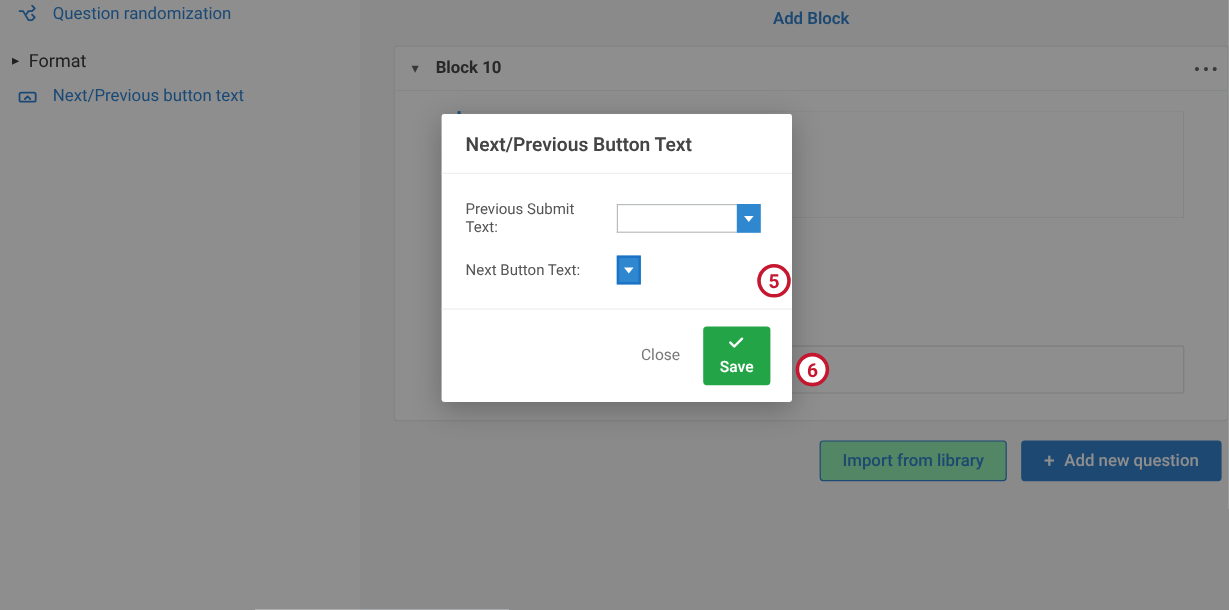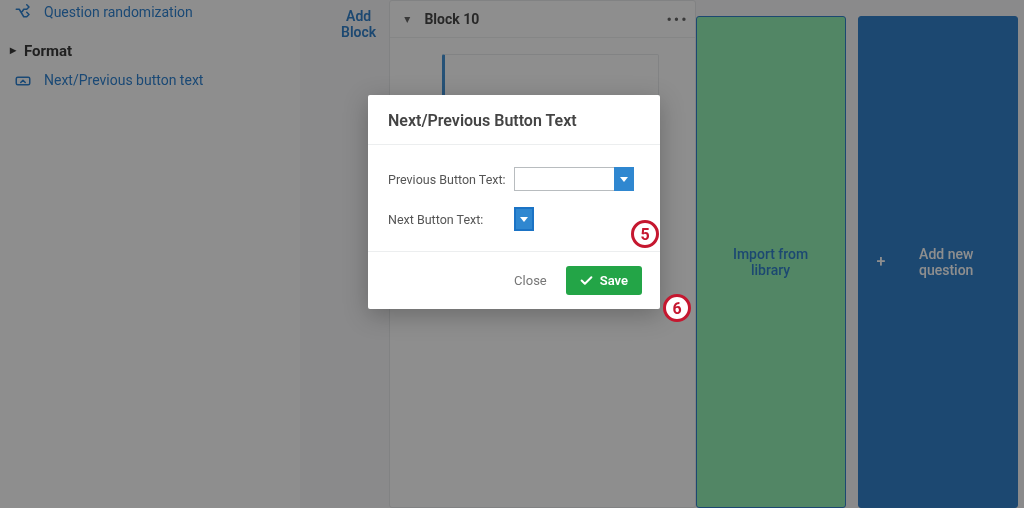--- a/index.html
+++ b/index.html
@@ -3,26 +3,26 @@
   <meta charset="utf-8">
   <style>
     * { box-sizing: border-box; margin: 0; padding: 0; font-family: -apple-system, BlinkMacSystemFont, "Segoe UI", Roboto, Helvetica, Arial, sans-serif; }
     html, body { width: 1024px; height: 508px; overflow: hidden; background: #f6f7f8; color: #333; }
     .app { display: flex; width: 100%; height: 100%; }
 
     
     .sidebar { width: 300px; background: #ffffff; padding: 0 10px 10px 10px; font-size: 14px; color: #1774cc; }
     .sb-item { display: flex; align-items: flex-start; gap: 12px; padding: 4px 0 8px 4px; cursor: pointer; }
     .sb-item svg { flex: 0 0 18px; }
-    .sb-heading { display: flex; align-items: center; gap: 8px; padding: 12px 0 8px 0; color: #222; font-weight: 700; font-size: 15px; }
+    .sb-heading { display: flex; align-items: center; gap: 8px; padding: 12px 0 8px 0; color: #222; font-weight: 400; font-size: 15px; }
     .sb-heading::before { content: "\25B8"; font-size: 12px; transform: translateY(-1px); }
     .sb-sub { padding-left: 4px; }
 
     
-    .main { flex: 1; display: flex; flex-direction: row; position: relative; padding: 0 0 0 28px; }
+    .main { flex: 1; display: flex; flex-direction: column; position: relative; padding: 0 0 0 28px; }
     .add-block { text-align: center; color: #1b73c5; font-weight: 600; font-size: 14px; padding: 8px 0 14px 0; }
 
     .block-card { background: #fff; border: 1px solid #e4e6e8; border-radius: 3px; margin-right: 0; }
     .block-header { display: flex; align-items: center; gap: 14px; padding: 10px 14px; border-bottom: 1px solid #eceeef; position: relative; }
     .block-header .chev { color: #555; font-size: 12px; }
     .block-header .title { font-weight: 700; color: #333; font-size: 14px; }
     .block-header .dots { position: absolute; right: 6px; color: #555; letter-spacing: 2px; }
     .inner-pad { padding: 16px 36px 18px 52px; }
     .preview-box { background: #fff; border: 1px solid #e6e8ea; border-left: 3px solid #2f87d0; border-radius: 2px; height: 90px; }
 
@@ -48,21 +48,21 @@
     .field-row { display: flex; align-items: center; gap: 8px; }
     .field-row label { width: 118px; text-align: left; }
     .combo { display: flex; width: 120px; }
     .combo input { flex: 1; min-width: 0; height: 24px; border: 1px solid #b8bcbf; border-right: none; padding: 0 6px; font-size: 12px; color: #333; }
     .combo .dd { width: 20px; height: 24px; background: #2f87d0; display: flex; align-items: center; justify-content: center; cursor: pointer; }
     .combo .dd svg polygon { fill: #fff; }
     .focus .combo input, .focus .combo .dd { outline: 2px solid #1b73c5; outline-offset: -2px; }
     .focus .combo input { border-color: #1b73c5; }
     .modal-footer { display: flex; justify-content: flex-end; align-items: center; gap: 19px; padding: 14px 18px; border-top: 1px solid #eceeef; }
     .close-link { color: #777; font-size: 13px; cursor: pointer; }
-    .save-btn { background: #23a547; color: #fff; border: none; padding: 7px 14px; font-size: 13px; font-weight: 600; border-radius: 3px; cursor: pointer; display: inline-flex; align-items: center; gap: 7px; }
+    .save-btn { background: #23a547; color: #fff; border: none; padding: 7px 14px; font-size: 13px; font-weight: 600; border-radius: 3px; cursor: pointer; display: inline-flex; align-items: center; gap: 7px; flex-direction: column; }
     .save-btn svg { width: 13px; height: 13px; }
 
     
     .step { position: absolute; width: 28px; height: 28px; border: 3px solid #c5172f; border-radius: 50%; color: #c5172f; font-weight: 700; font-size: 16px; display: flex; align-items: center; justify-content: center; background: #fff; }
   </style>
 </head>
 <body>
 
 <div class="app">
   <aside class="sidebar">
@@ -125,21 +125,21 @@
     </div>
   </main>
 </div>
 
 <div class="overlay"></div>
 
 <div class="modal">
   <div class="modal-title">Next/Previous Button Text</div>
   <div class="modal-body">
     <div class="field-row">
-      <label>Previous Button Text:</label>
+      <label>Previous Submit Text:</label>
       <div class="combo">
         <input type="text" value="" style="">
         <div class="dd">
           <svg width="10" height="10" viewBox="0 0 10 10">
               <polygon points="1,3 9,3 5,8"></polygon>
             </svg>
         </div>
       </div>
     </div>
     <div class="field-row focus">

